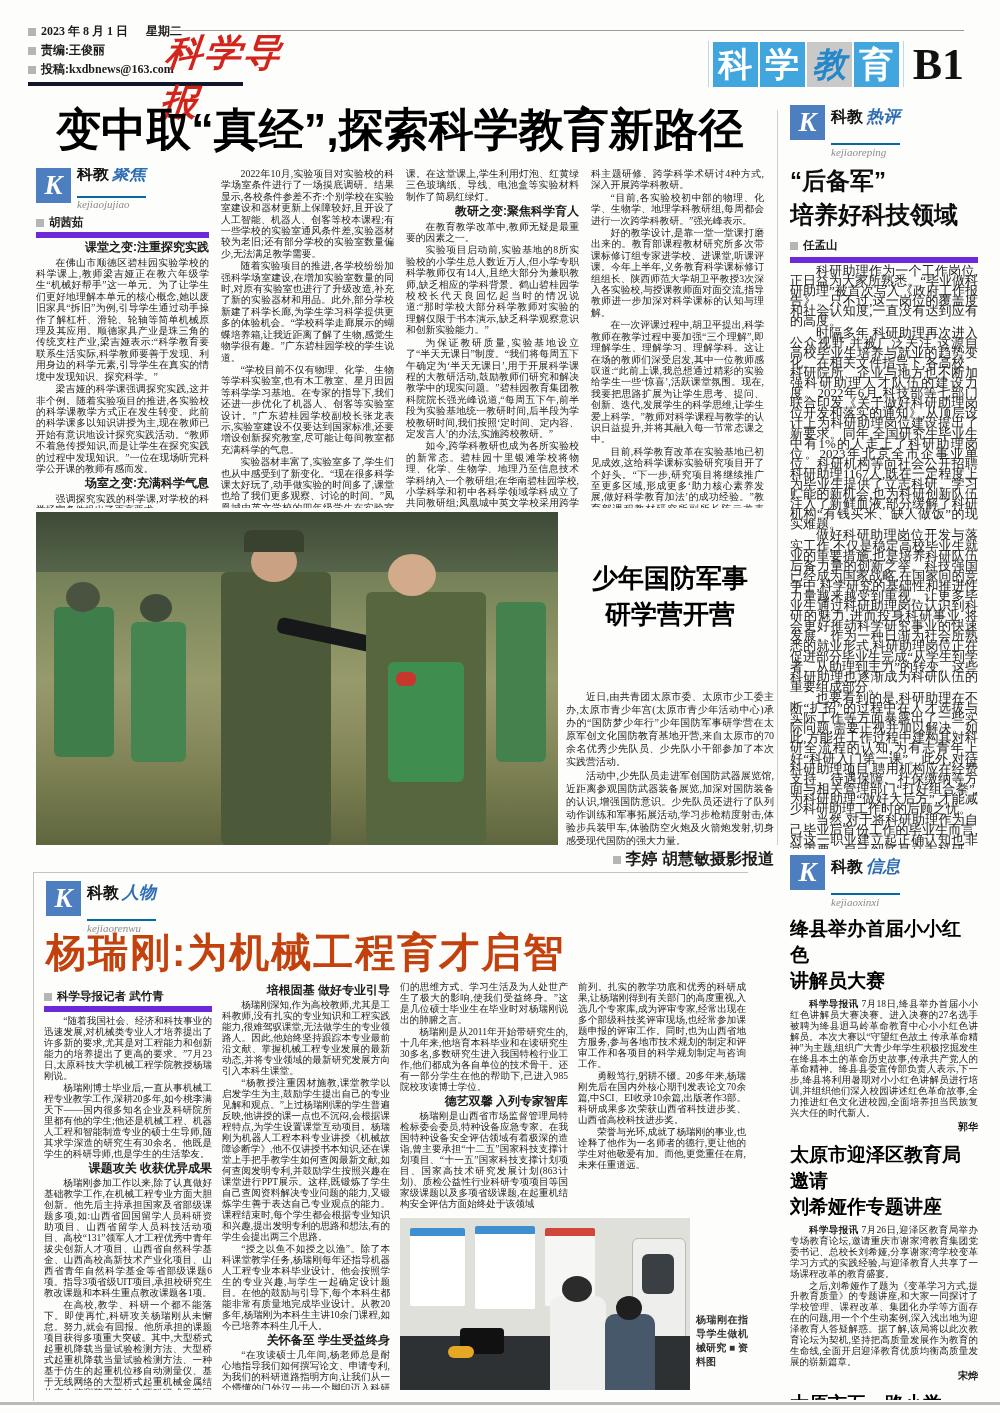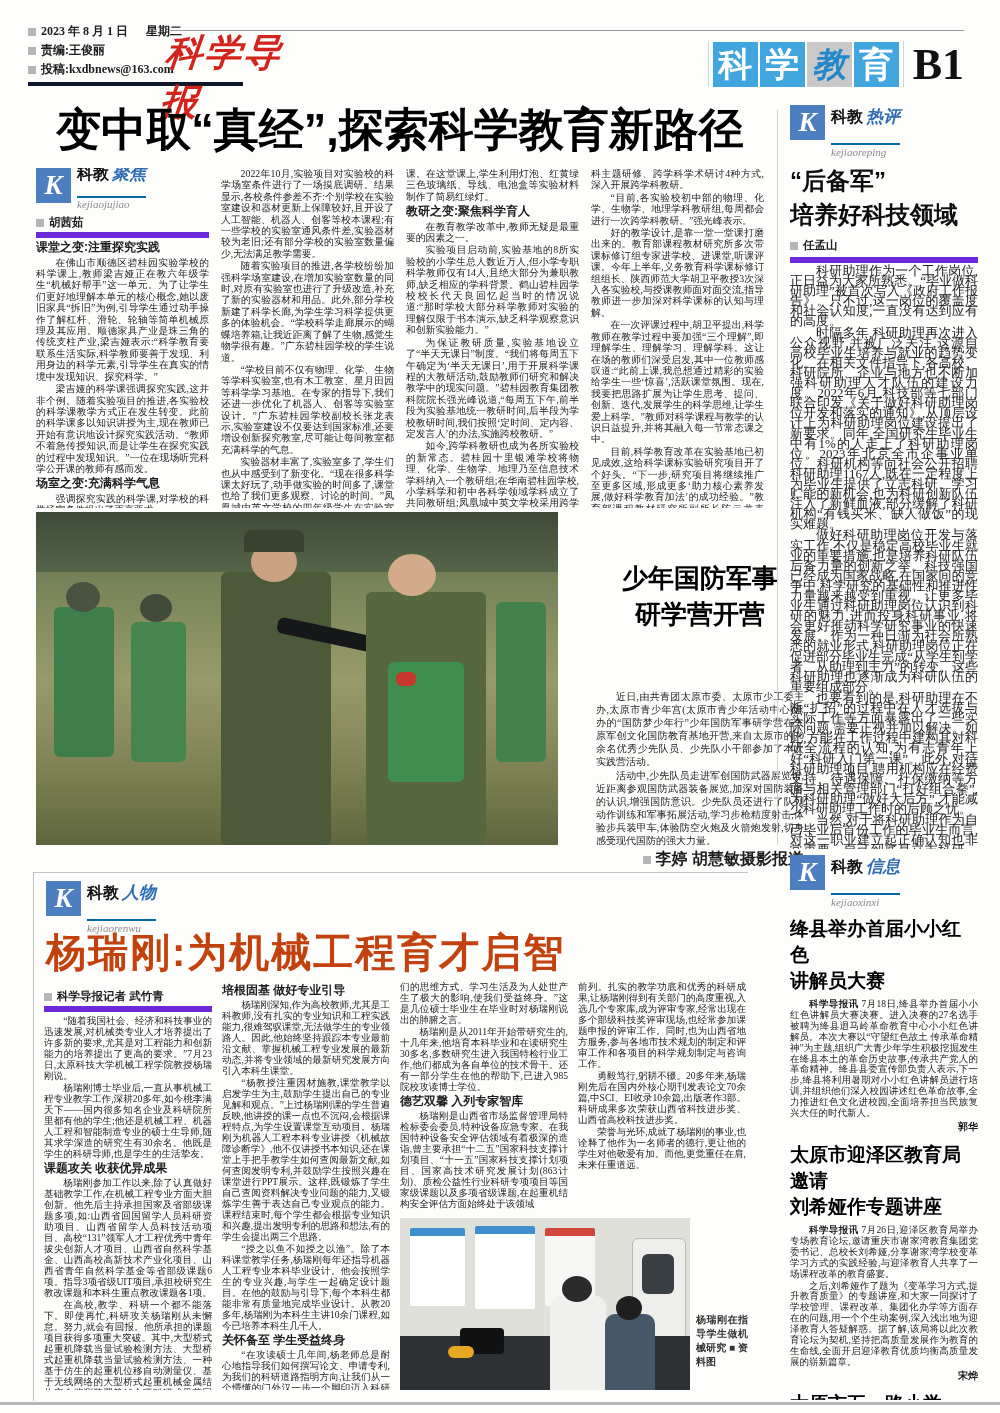--- a/index.html
+++ b/index.html
@@ -31,26 +31,26 @@
   .brand-name{font-family:"Liberation Sans",sans-serif;font-weight:bold;font-size:16px;color:#111;}
   .brand-tag{font-family:"Liberation Serif",serif;font-style:italic;font-weight:bold;font-size:17px;color:#2e6db4;margin-left:3px;}
   .brand-pinyin{font-style:italic;color:#8a8a8a;font-size:11px;margin-top:1px;}
   
   .byline{font-family:"Liberation Sans",sans-serif;font-weight:bold;font-size:11.5px;margin:6px 0 3px 0;
           border-bottom:6px solid #6d28d9;padding-bottom:4px;}
   
   .focus-cols{position:absolute;left:36px;top:168px;width:730px;height:340px;display:flex;gap:12px;}
   .fcol{width:173px;height:340px;overflow:hidden;font-size:9.8px;line-height:11.4px;text-align:justify;}
   .p{text-indent:2em;margin:0 0 1px 0;}
-  .sub{font-family:"Liberation Sans",sans-serif;font-weight:bold;font-size:12px;text-align:left;margin:4px 0 3px 0;}
+  .sub{font-family:"Liberation Sans",sans-serif;font-weight:bold;font-size:12px;text-align:right;margin:4px 0 3px 0;}
   
   .camp-photo{position:absolute;left:36px;top:512px;width:522px;height:333px;overflow:hidden;
               background:linear-gradient(180deg,#55654a 0%,#6e7c55 14%,#848d60 32%,#979a6b 50%,#8b8d60 66%,#757a4d 84%,#5f653e 100%);}
   .fig{position:absolute;border-radius:6px;}
-  .camp-side{position:absolute;left:566px;top:560px;width:208px;height:285px;margin-left:30px;}
+  .camp-side{position:absolute;left:566px;top:560px;width:208px;height:285px;}
   .camp-title{font-family:"Liberation Sans",sans-serif;font-weight:900;font-size:26px;line-height:36px;text-align:center;color:#000;}
   .camp-body{margin-top:58px;font-size:10px;line-height:13px;text-align:justify;}
   .camp-credit{text-align:right;font-family:"Liberation Sans",sans-serif;font-weight:bold;font-size:16px;margin-top:2px;}
   
   .col-rule{position:absolute;left:777px;top:110px;height:735px;width:1px;background:#d0d0d0;}
   .review{position:absolute;left:790px;top:105px;width:188px;height:744px;overflow:hidden;}
   .review-headline{font-family:"Liberation Sans",sans-serif;font-weight:800;font-size:24px;line-height:34px;color:#0d0d0d;margin-top:6px;}
   .review-body{font-size:13px;line-height:10.1px;text-align:justify;color:#222;}
   .dbl-rule{border-top:1px solid #999;border-bottom:1px solid #999;height:2px;margin-top:5px;}
   .info{position:absolute;left:790px;top:855px;width:188px;height:545px;overflow:hidden;}

